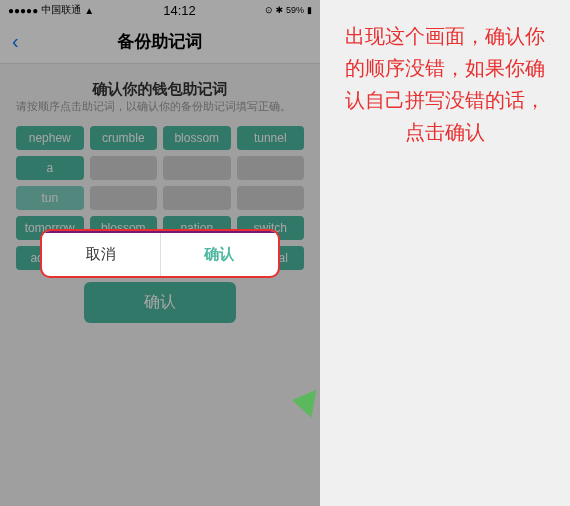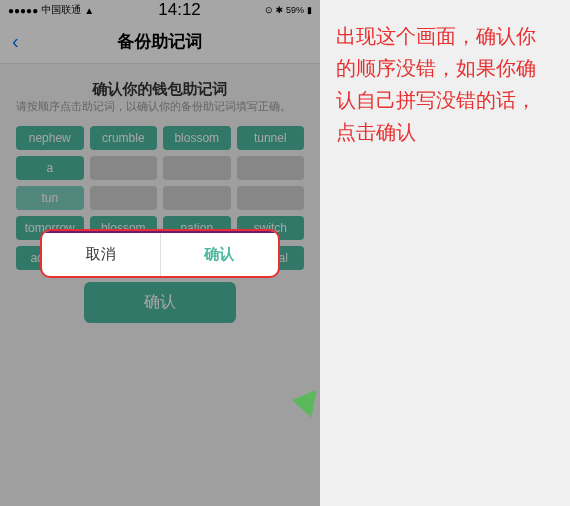--- a/index.html
+++ b/index.html
@@ -26,21 +26,21 @@
       height: 20px;
       background: #fff;
       display: flex;
       align-items: center;
       justify-content: space-between;
       padding: 0 8px;
       font-size: 10px;
       color: #000;
     }
     .status-bar-left { display: flex; align-items: center; gap: 3px; }
-    .status-bar-center { font-size: 17px; font-weight: 500; }
+    .status-bar-center { font-size: 13px; font-weight: 500; }
     .status-bar-right { display: flex; align-items: center; gap: 3px; font-size: 9px; }
 
     
     .nav-bar {
       height: 44px;
       background: #fff;
       display: flex;
       align-items: center;
       justify-content: center;
       border-bottom: 1px solid #e0e0e0;
@@ -196,20 +196,21 @@
       display: flex;
       flex-direction: column;
       justify-content: flex-start;
     }
     .annotation-text {
       font-size: 20px;
       color: #e83030;
       font-weight: 500;
       line-height: 1.6;
       writing-mode: horizontal-tb;
+      text-align: center;
     }
   </style>
 </head>
 <body>
 
 <div class="phone">
 
   <div class="status-bar">
     <div class="status-bar-left">
       <span>●●●●●</span>

